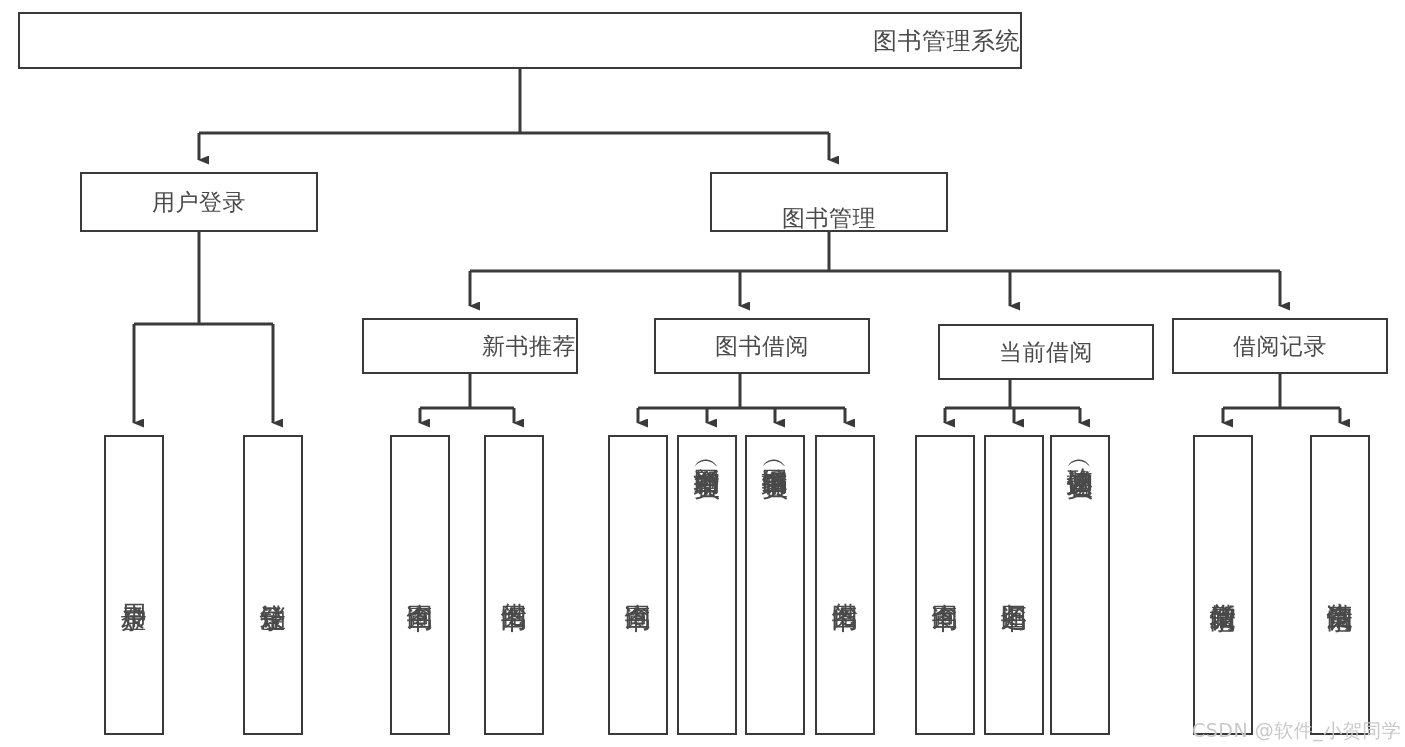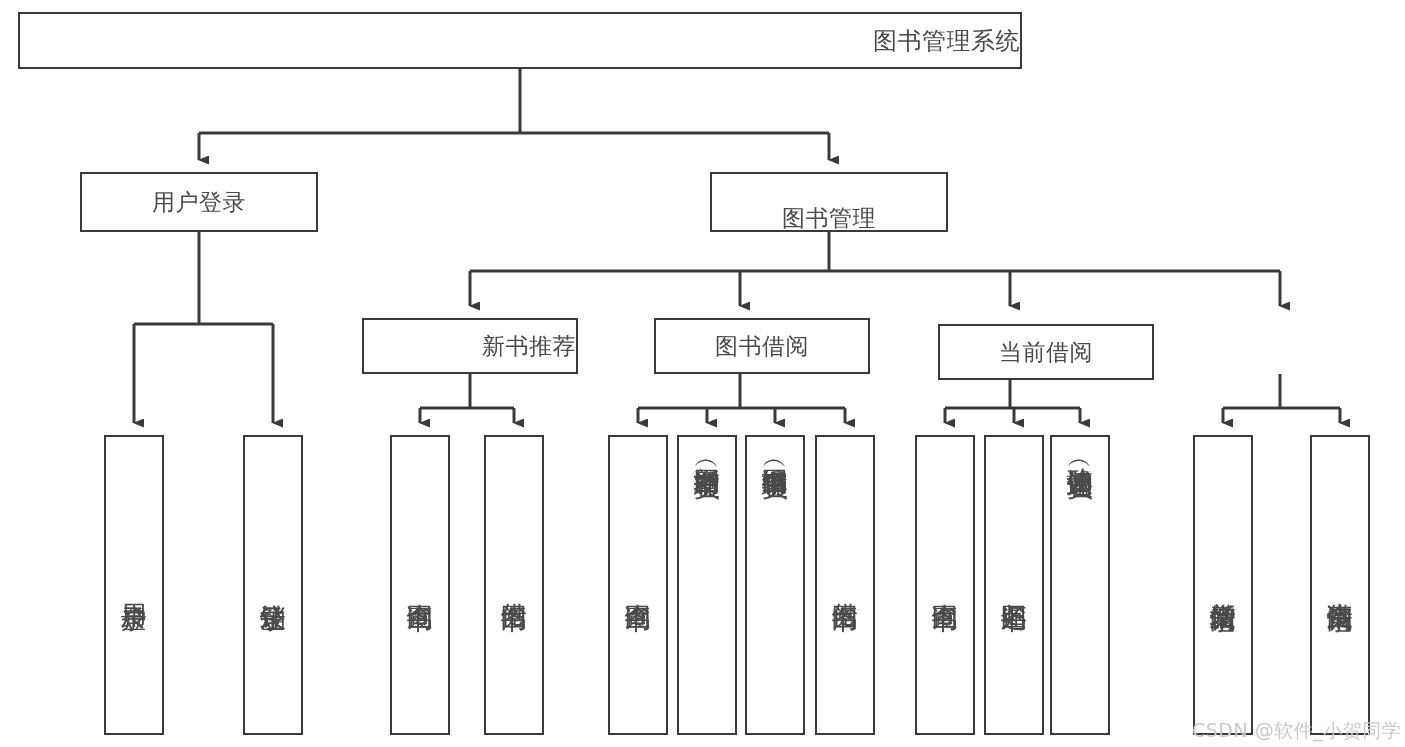--- a/index.html
+++ b/index.html
@@ -144,20 +144,23 @@
 
   <div class="node-box" style="left:362px; top:318px; width:216px; height:56px;justify-content:flex-end;">
     <span class="node-label-h">新书推荐</span>
   </div>
   <div class="node-box" style="left:632px; top:318px; width:216px; height:56px;margin-left:22px;">
     <span class="node-label-h">图书借阅</span>
   </div>
   <div class="node-box" style="left:938px; top:318px; width:216px; height:56px;margin-top:6px;">
     <span class="node-label-h">当前借阅</span>
   </div>
+  <div class="node-box" style="left:1172px; top:318px; width:216px; height:56px;">
+    <span class="node-label-h">借阅记录</span>
+  </div>
 
   <div class="node-box vertical centered" style="left:104px; top:435px; width:60px; height:300px;">
     <span class="node-label-v">用户登录</span>
   </div>
   <div class="node-box vertical centered" style="left:243px; top:435px; width:60px; height:300px;">
     <span class="node-label-v">注销登录</span>
   </div>
 
   <div class="node-box vertical centered" style="left:390px; top:435px; width:60px; height:300px;">
     <span class="node-label-v">查询图书</span>

